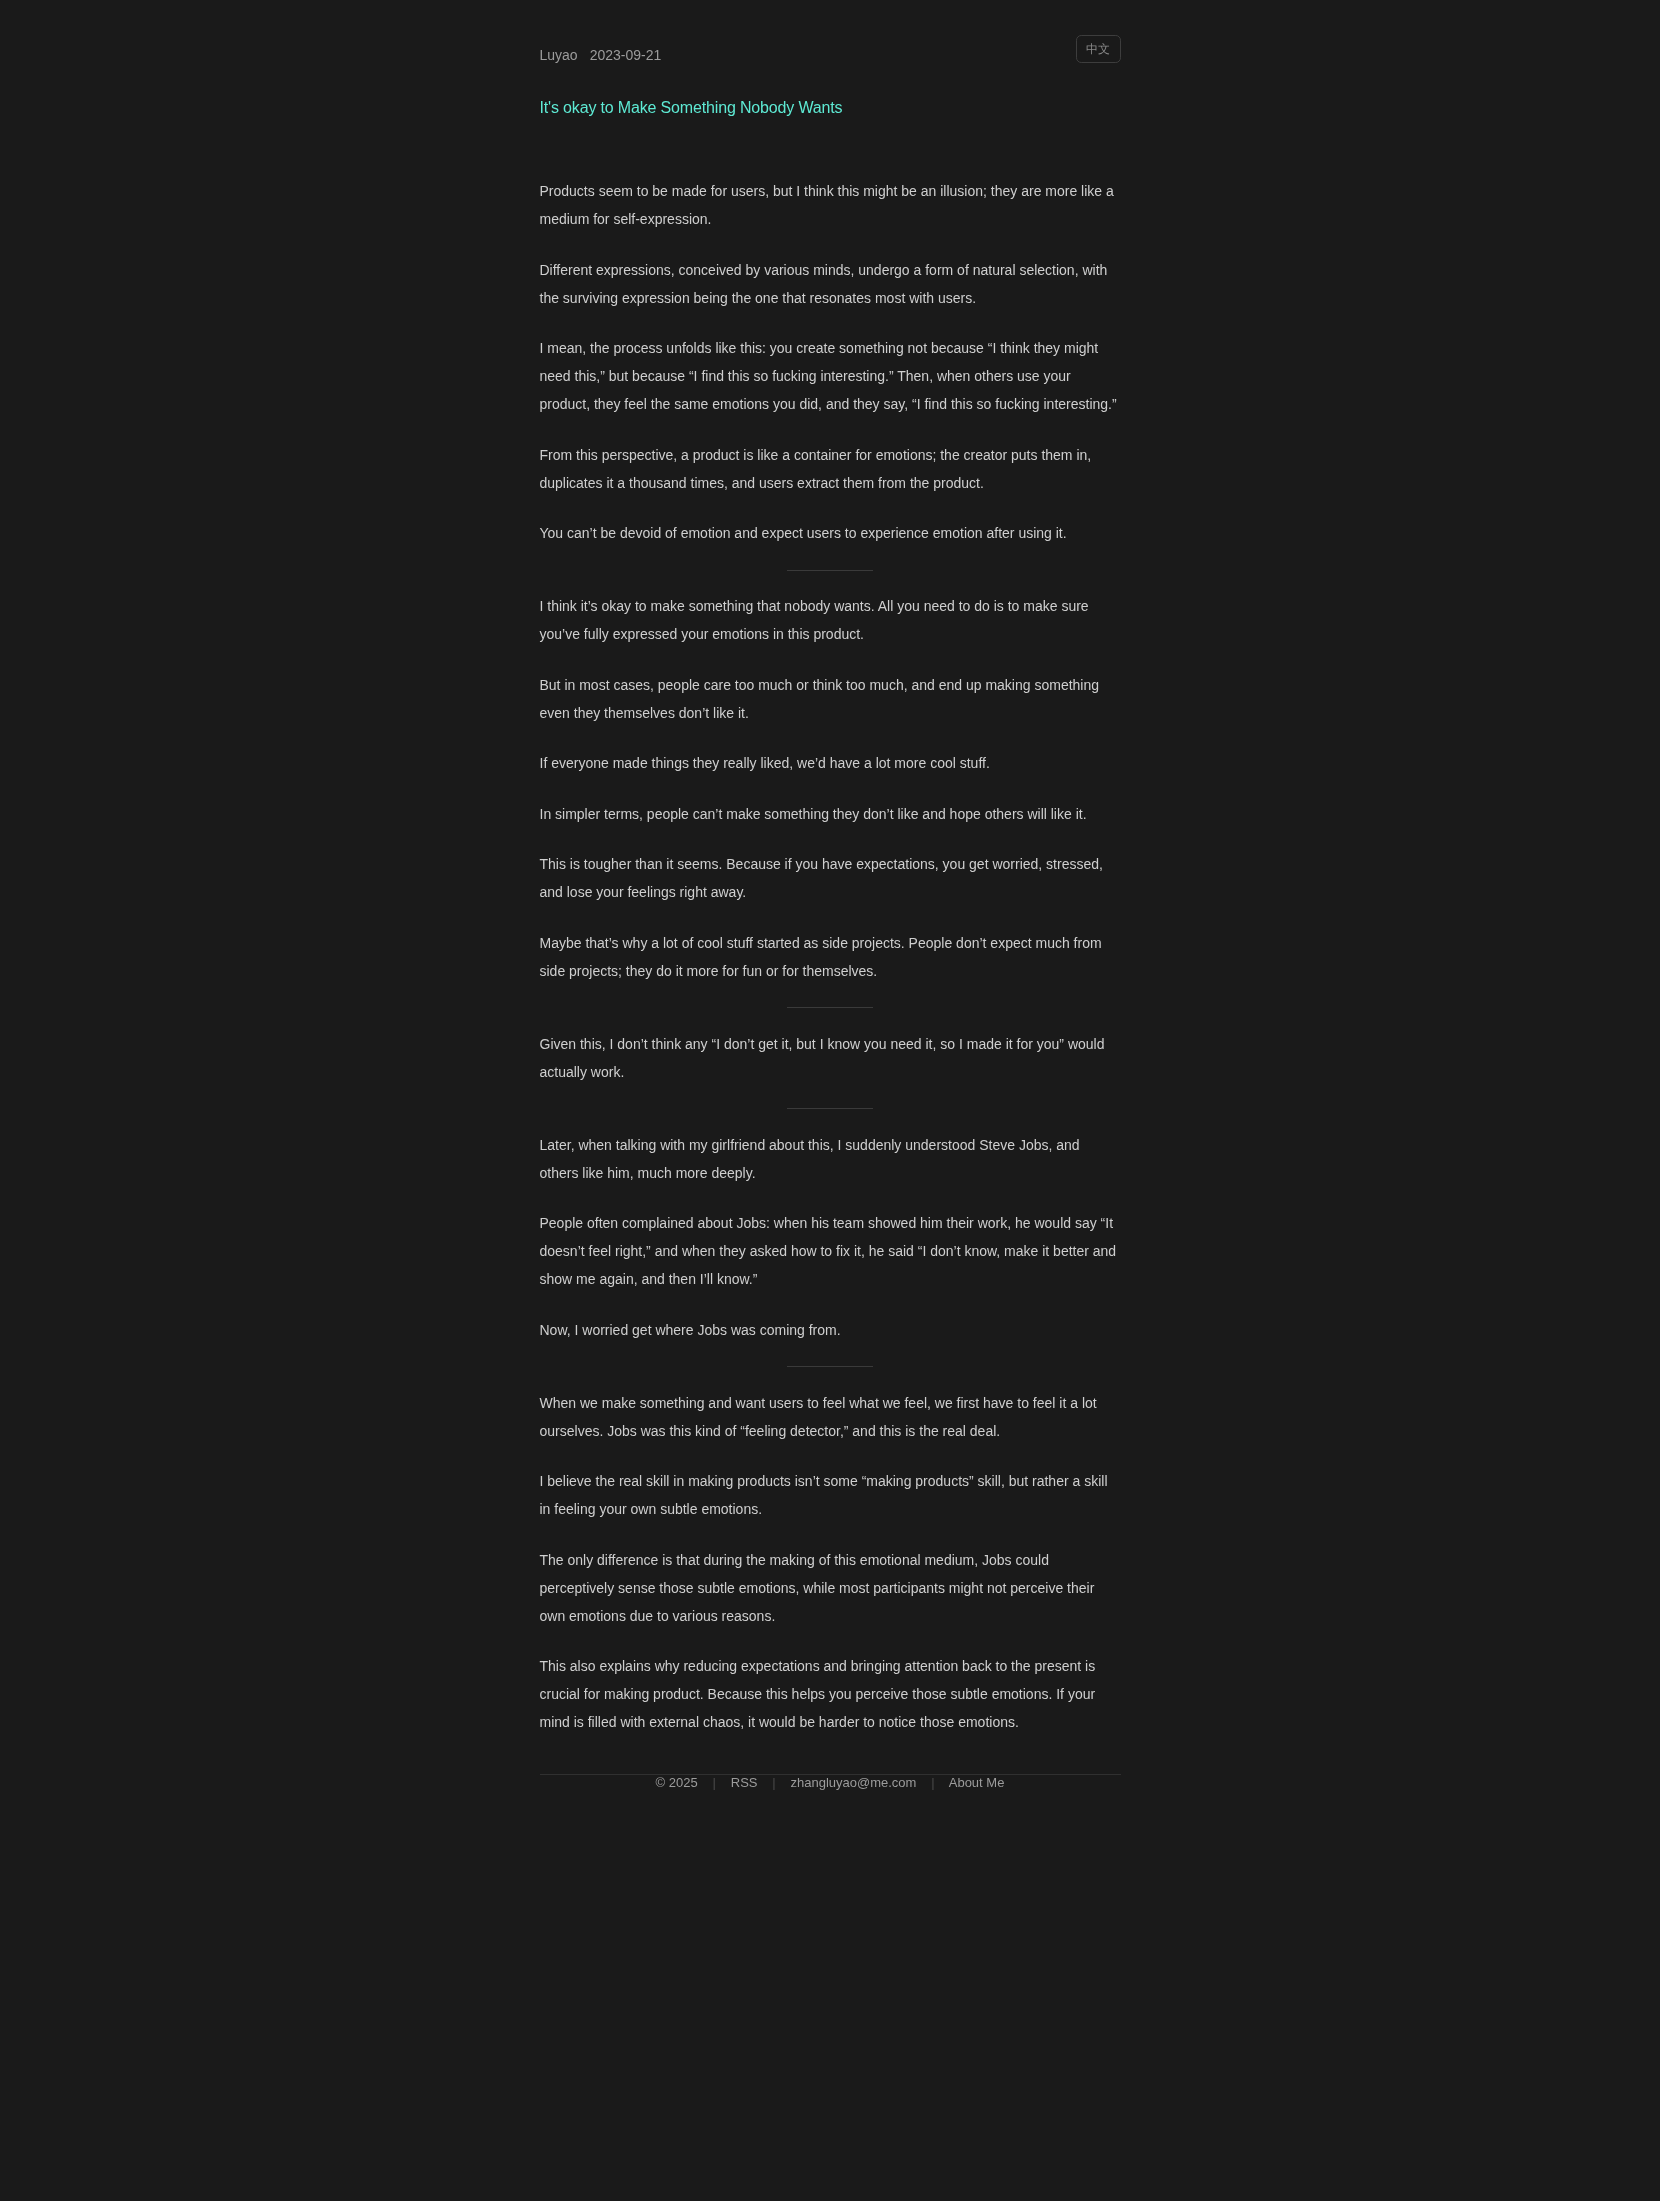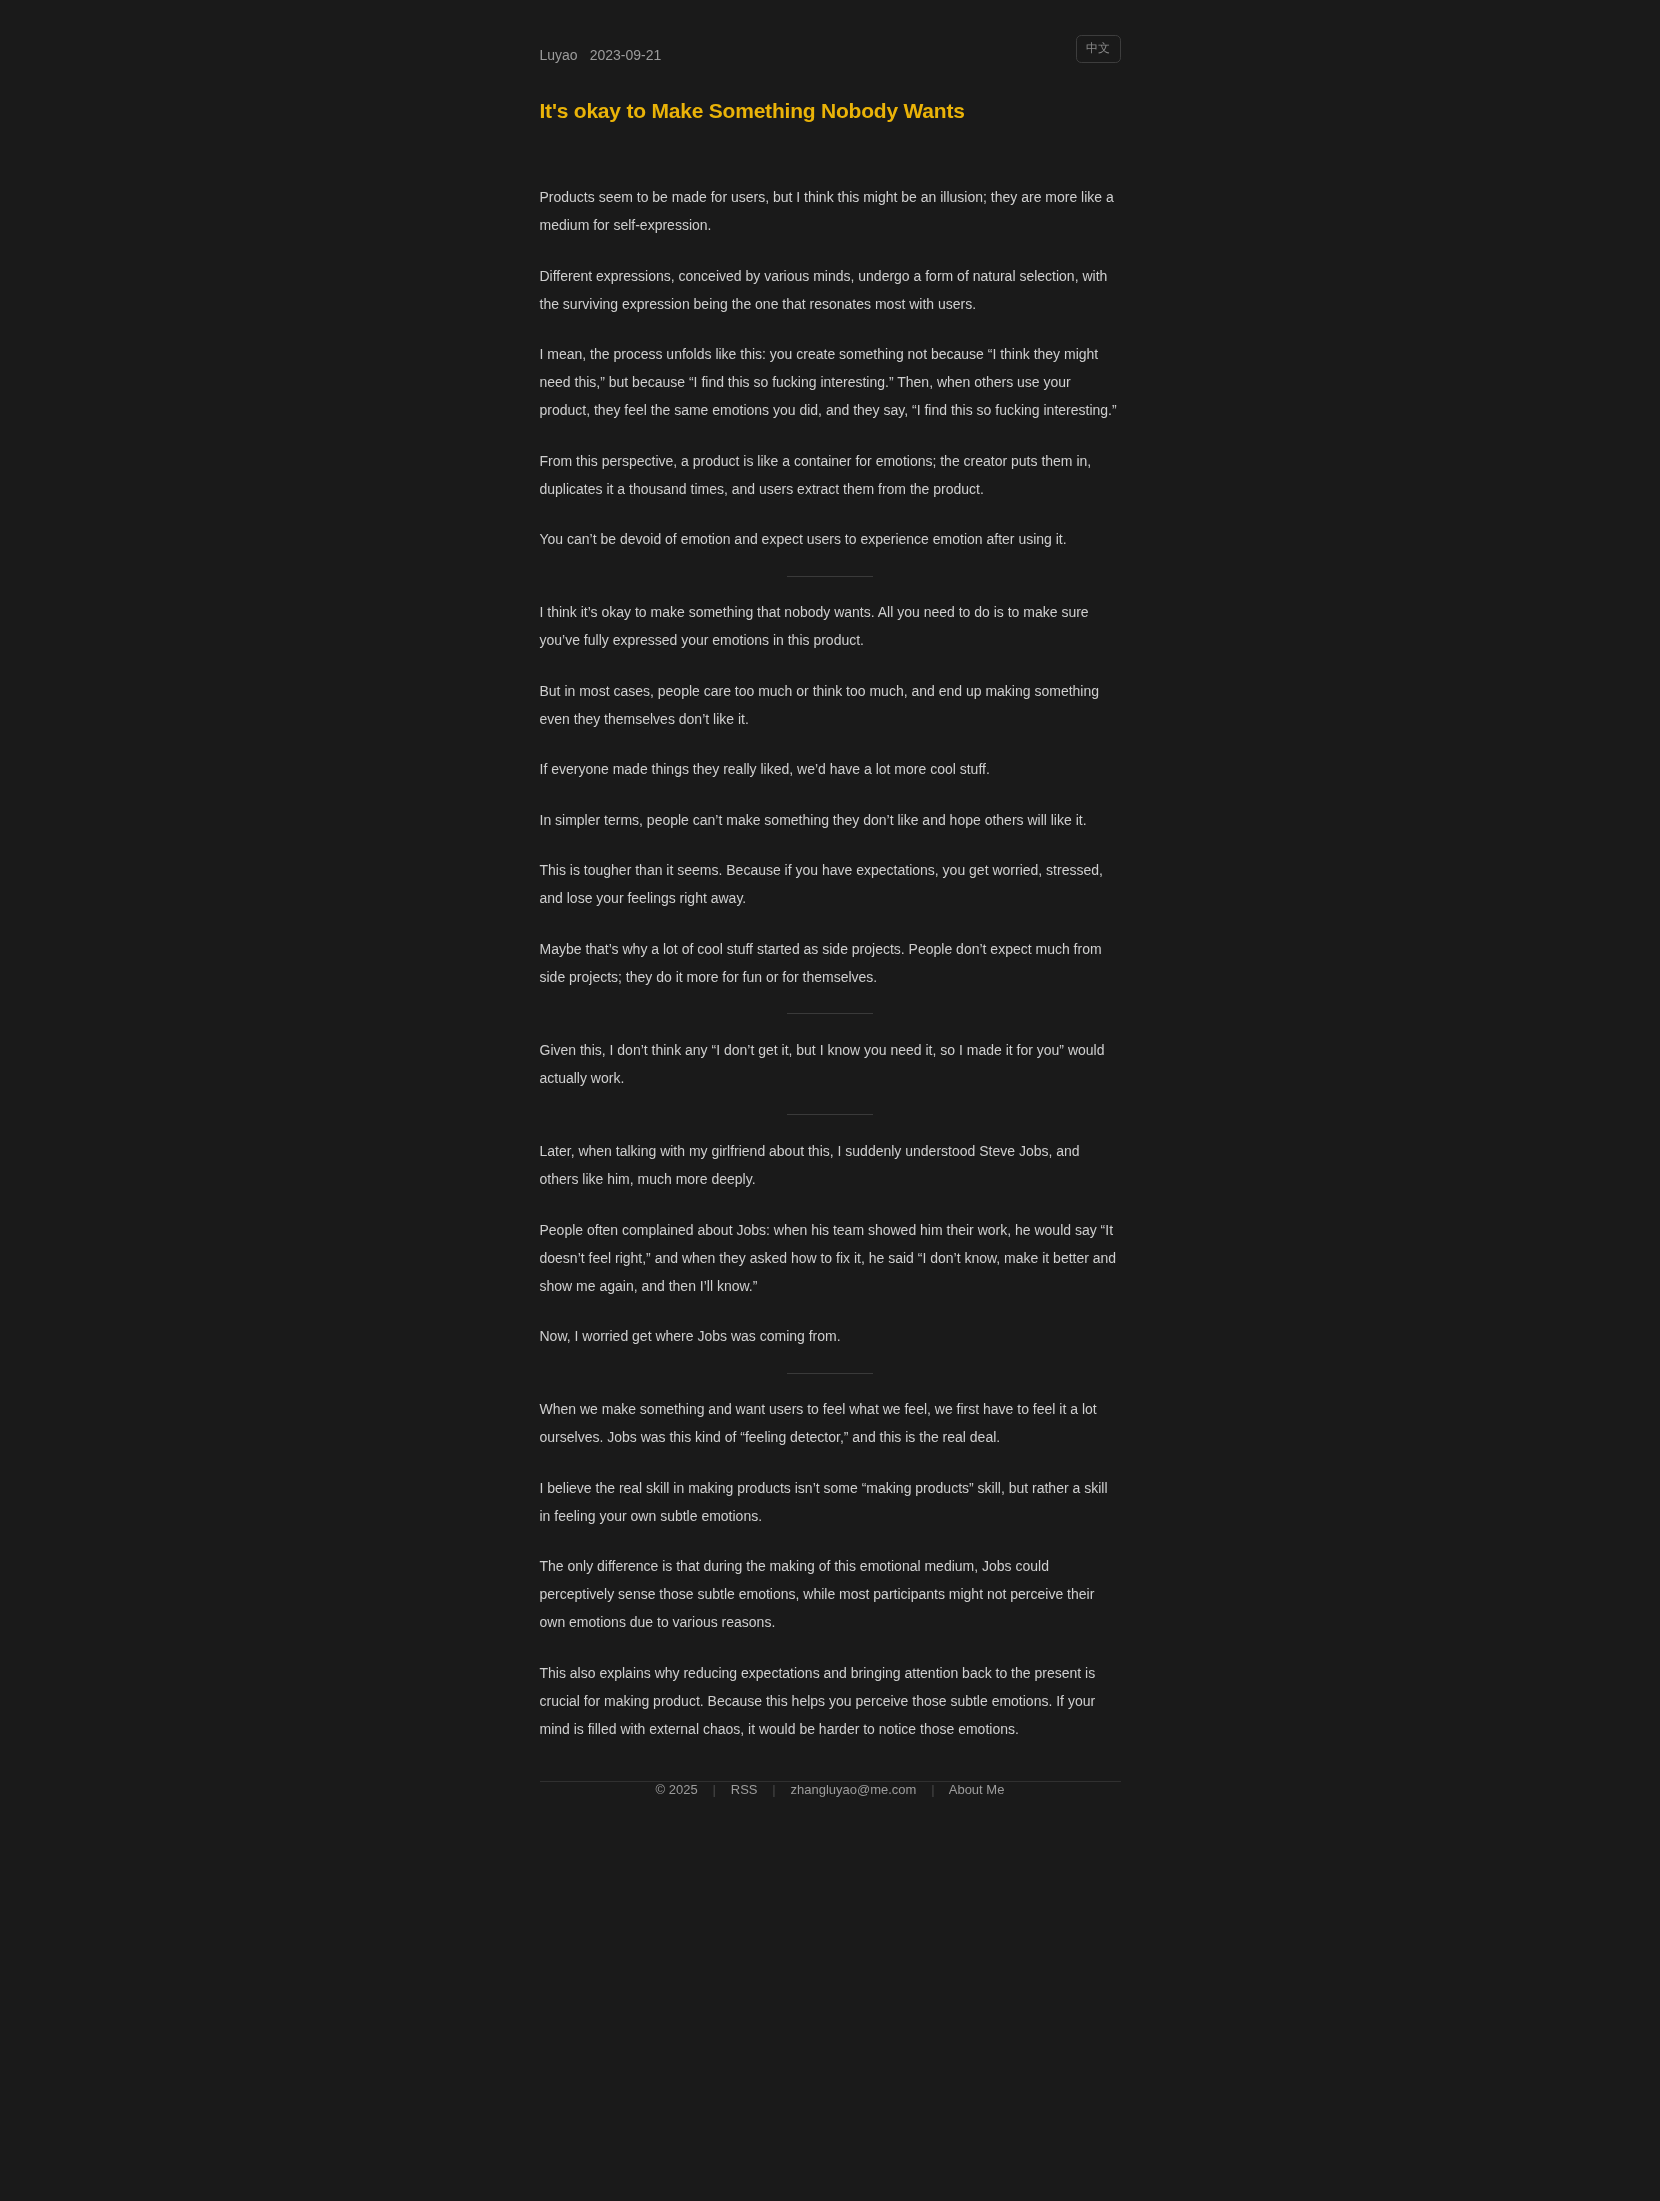--- a/index.html
+++ b/index.html
@@ -38,30 +38,30 @@
     cursor: pointer;
   }
   .lang-btn {
     background: transparent;
     border: 0.9px solid #3d3d3d;
     border-radius: 5.2px;
     color: #8a8a8a;
     font-size: 12px;
     line-height: 1;
     padding: 7px 9.5px;
-    font-family: Liberation Mono, monospace;
+    font-family: Liberation Serif, serif;
     cursor: pointer;
   }
   h1.title {
     margin: 35px 0 0 0;
-    font-size: 21px;
+    font-size: 16px;
     line-height: 1.25;
-    font-weight: 700;
+    font-weight: 400;
     letter-spacing: -0.01em;
-    color: #eab308;
+    color: #5eead4;
   }
   article {
     margin-top: 59px;
     font-size: 14px;
     line-height: 2;
     color: #cfcfcf;
   }
   article p {
     margin: 0 0 22.5px 0;
   }

